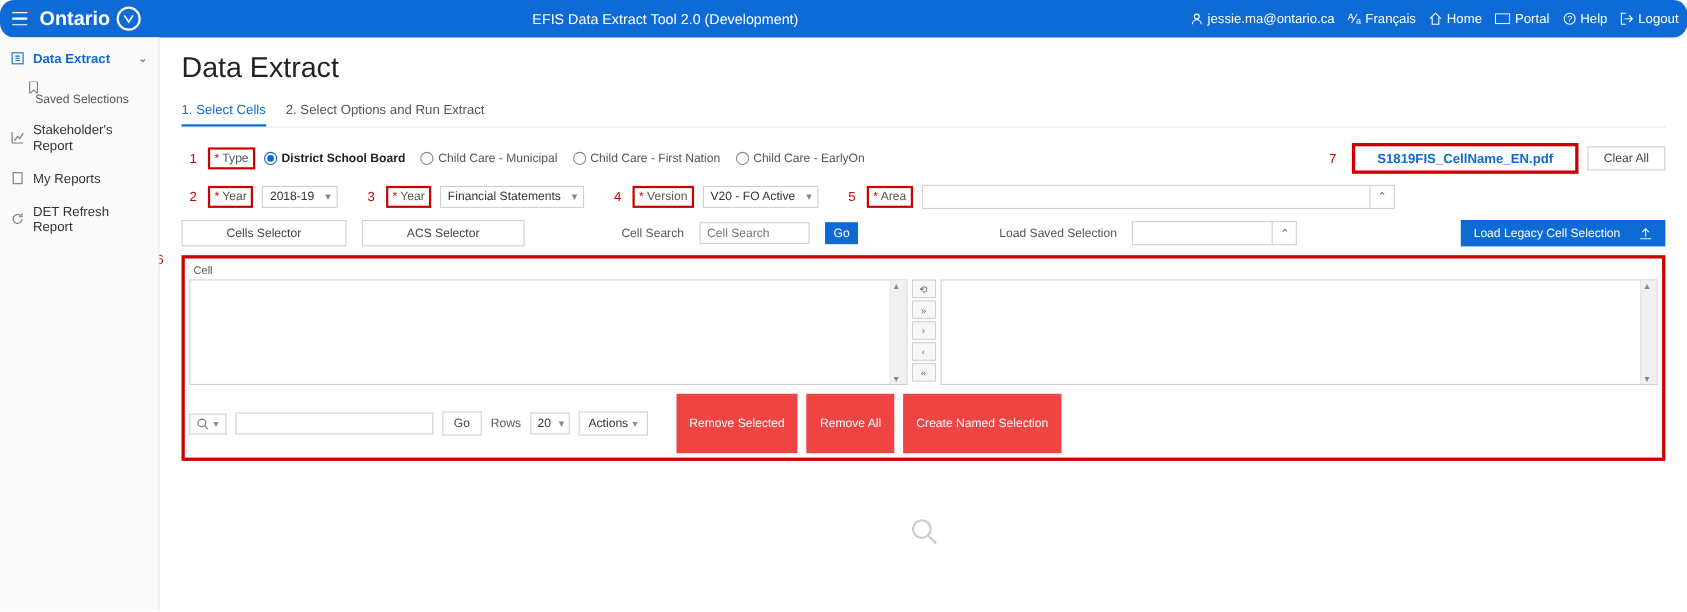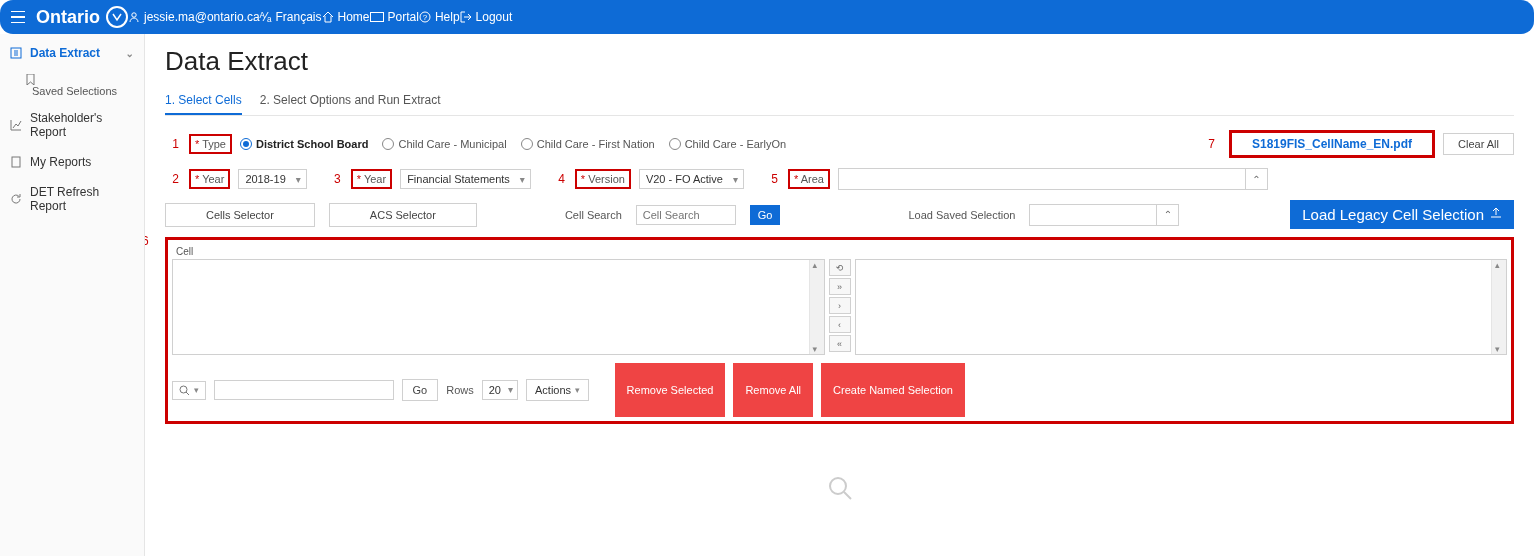--- a/index.html
+++ b/index.html
@@ -4,21 +4,21 @@
 <style>
 * { box-sizing: border-box; margin: 0; padding: 0; }
 body { font-family: -apple-system, BlinkMacSystemFont, "Segoe UI", Arial, sans-serif; font-size: 12px; color: #333; background: #fff; width: 1534px; height: 556px; overflow: hidden; }
 
 
 .header { background: #0e6bd6; color: #fff; height: 34px; display: flex; align-items: center; padding: 0 8px; border-radius: 13px; }
 .hamburger { width: 20px; height: 20px; display:flex; align-items:center; justify-content:center; cursor:pointer; margin-right:8px; }
 .brand { font-size: 18px; font-weight: 600; display:flex; align-items:center; gap:6px; }
 .brand-logo { width:22px; height:22px; border:2px solid #fff; border-radius:50%; display:flex; align-items:center; justify-content:center; font-size:11px; }
 .app-title { flex:1; text-align:center; font-size:13px; }
-.header-right { display:flex; align-items:center; gap:0; font-size:12px; }
+.header-right { display:flex; align-items:center; gap:12px; font-size:12px; }
 .header-link { color:#fff; display:flex; align-items:center; gap:4px; cursor:pointer; }
 
 
 .layout { display:flex; height: calc(100% - 34px); }
 .sidebar { width:145px; background:#fafafa; border-right:1px solid #e5e5e5; padding-top:4px; }
 .side-item { padding:8px 10px; font-size:12px; color:#333; display:flex; align-items:center; gap:8px; cursor:pointer; }
 .side-item.active { color:#0e6bd6; font-weight:600; }
 .side-sub { padding:6px 10px 6px 26px; font-size:11px; color:#555; cursor:pointer; }
 .chev { margin-left:auto; font-size:10px; color:#888; }
 
@@ -47,21 +47,21 @@
 .wide-select-btn { position:absolute; right:0; top:0; width:22px; height:100%; border-left:1px solid #d0d0d0; display:flex; align-items:center; justify-content:center; font-size:10px; color:#666; cursor:pointer; }
 
 .pdf-link { border:3px solid #c00; padding:4px 20px; color:#0e6bd6; font-size:12px; font-weight:600; cursor:pointer; }
 .clear-btn { margin-left:auto; border:1px solid #d0d0d0; background:#fff; padding:4px 14px; font-size:11px; color:#444; cursor:pointer; }
 
 .selectors-row { display:flex; align-items:center; gap:14px; margin-bottom:8px; }
 .flat-btn { border:1px solid #d0d0d0; background:#fff; padding:5px 40px; font-size:11px; color:#444; cursor:pointer; }
 .label-txt { font-size:11px; color:#555; }
 .text-input { border:1px solid #d0d0d0; padding:3px 6px; font-size:11px; width:100px; }
 .go-btn { background:#0e6bd6; color:#fff; border:none; padding:4px 8px; font-size:11px; cursor:pointer; }
-.load-legacy { background:#0e6bd6; color:#fff; border:none; padding:6px 12px; font-size:15px; cursor:pointer; display:flex; gap:6px; margin-left:auto; }
+.load-legacy { background:#0e6bd6; color:#fff; border:none; padding:6px 12px; font-size:11px; cursor:pointer; display:flex; gap:17px; margin-left:auto; }
 .lss-input { border:1px solid #d0d0d0; height:22px; width:150px; position:relative; }
 
 .big-red { border:3px solid #c00; padding:4px; position:relative; }
 .big-red-num { position:absolute; left:-26px; top:-6px; color:#c00; font-size:12px; }
 .cell-label { font-size:10px; color:#555; padding:2px 4px; }
 .dual-lists { display:flex; gap:4px; height:96px; }
 .list-box { border:1px solid #d0d0d0; background:#fff; flex:1; position:relative; overflow:hidden; }
 .scrollbar-v { position:absolute; right:0; top:0; width:15px; height:100%; background:#f1f1f1; border-left:1px solid #e5e5e5; }
 .scrollbar-v::before { content:"▴"; position:absolute; top:0; left:3px; font-size:9px; color:#888; }
 .scrollbar-v::after { content:"▾"; position:absolute; bottom:0; left:3px; font-size:9px; color:#888; }
@@ -90,20 +90,21 @@
       </svg>
   </div>
   <div class="brand">
     <span>Ontario</span>
     <span class="brand-logo">
       <svg width="12" height="12" viewBox="0 0 12 12">
           <path d="M2 3 L6 9 L10 3" stroke="#fff" stroke-width="1.5" fill="none"></path>
         </svg>
     </span>
   </div>
+  <div class="app-title">EFIS Data Extract Tool 2.0 (Development)</div>
   <div class="header-right">
     <div class="header-link">
       <span>
         <svg width="12" height="12" viewBox="0 0 12 12">
             <circle cx="6" cy="4" r="2.2" fill="none" stroke="#fff"></circle>
             <path d="M2 11c0-2.2 1.8-4 4-4s4 1.8 4 4" fill="none" stroke="#fff"></path>
           </svg>
       </span>
       <span>jessie.ma@ontario.ca</span>
     </div>

